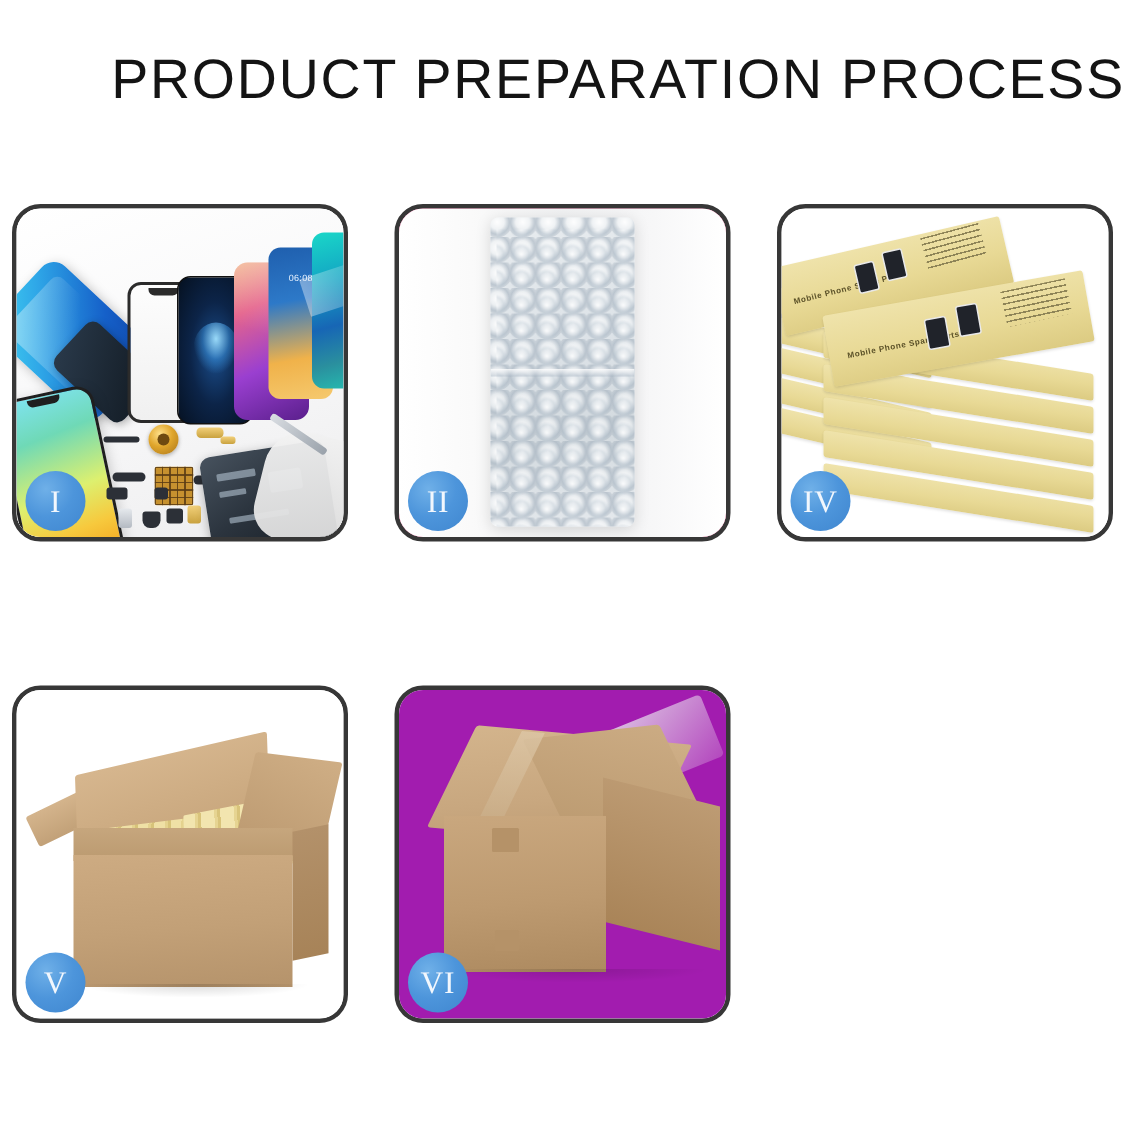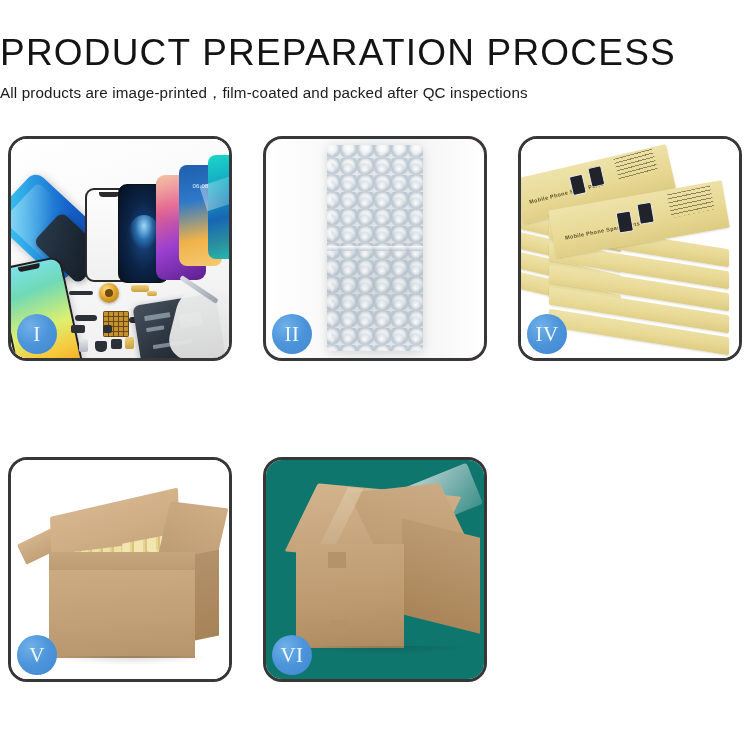--- a/index.html
+++ b/index.html
@@ -5,21 +5,21 @@
   * { margin:0; padding:0; box-sizing:border-box; }
   html, body {
     width:750px; height:750px;
     background:#ffffff;
     font-family:"Liberation Sans", sans-serif;
     overflow:hidden;
   }
   #page { position:relative; width:750px; height:750px; background:#fff; }
 
   
-  .header { position:absolute; left:0; top:32px; width:750px; text-align:left; }
+  .header { position:absolute; left:0; top:32px; width:750px; text-align:right; }
   .title {
     font-family:"Liberation Sans", sans-serif;
     font-size:37px; line-height:42px;
     font-weight:500;
     color:#141414;
     letter-spacing:1.2px;
     transform:scaleX(1.0);
   }
   .subtitle {
     margin-top:9px;
@@ -364,21 +364,21 @@
         #d9c47b 11px 13px);
     transform:skewY(-9deg) rotate(-2deg);
     border-radius:1px;
   }
   .cshadow{
     position:absolute; left:44px; top:196px; width:150px; height:9px;
     background:radial-gradient(ellipse at 50% 0%, rgba(0,0,0,.15), rgba(0,0,0,0) 72%);
   }
 
   
-  .p6 .scene{ background:#0f766e; }
+  .p6 .scene{ background:#a21caf; }
   .sealTop{
     position:absolute; left:32px; top:30px; width:150px; height:68px;
     background:linear-gradient(170deg,#d3b48c 0%,#c8a77f 60%,#bd9b72 100%);
     transform:skewX(-26deg) skewY(5deg);
     border-radius:2px;
   }
   .sealTop2{
     position:absolute; left:96px; top:28px; width:96px; height:66px;
     background:linear-gradient(200deg,#cbab83,#bb9a70);
     transform:skewX(26deg) skewY(-6deg);
@@ -412,21 +412,20 @@
     border-radius:3px;
   }
 </style>
 </head>
 <body>
 
 <div id="page">
 
   <div class="header">
     <div class="title">PRODUCT PREPARATION PROCESS</div>
-    <div class="subtitle">All products are image-printed，film-coated and packed after QC inspections</div>
   </div>
 
   <div class="grid">
 
     <div class="panel p1">
       <div class="scene">
         <div class="sheen"></div>
 
         <div class="ph ph-blue"></div>
         <div class="ph ph-dark-small"></div>

